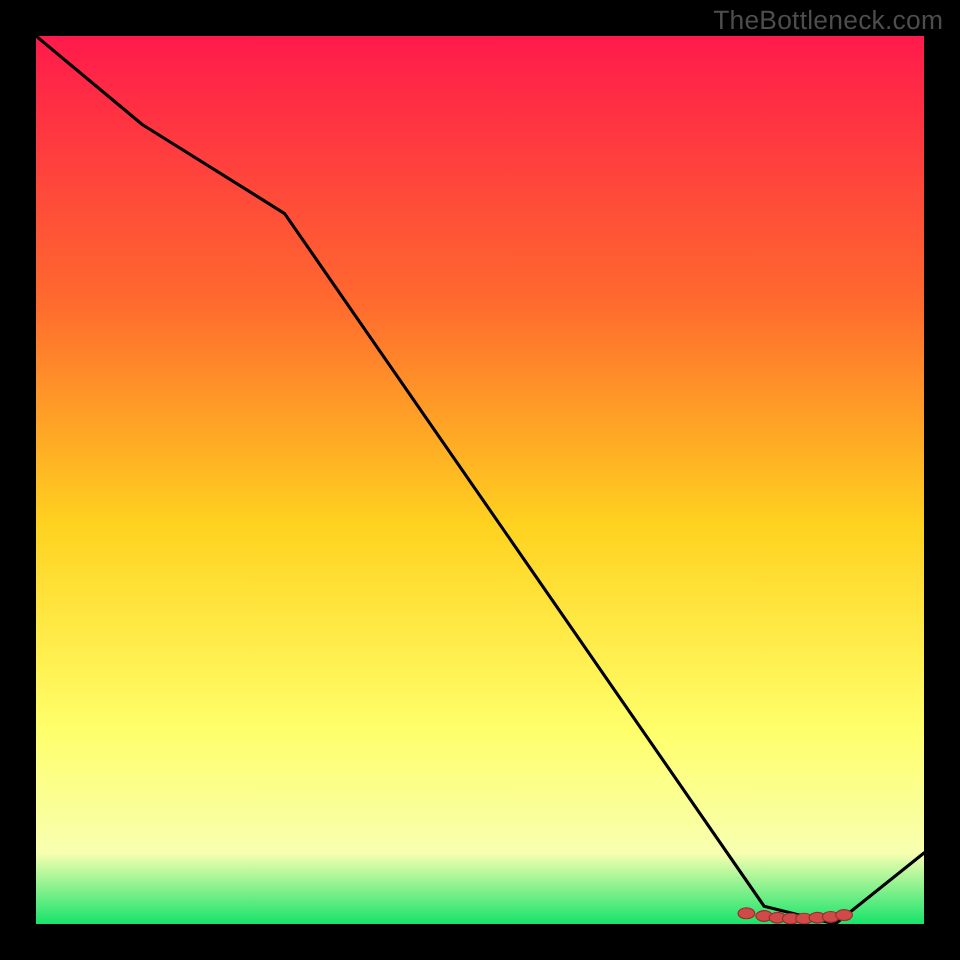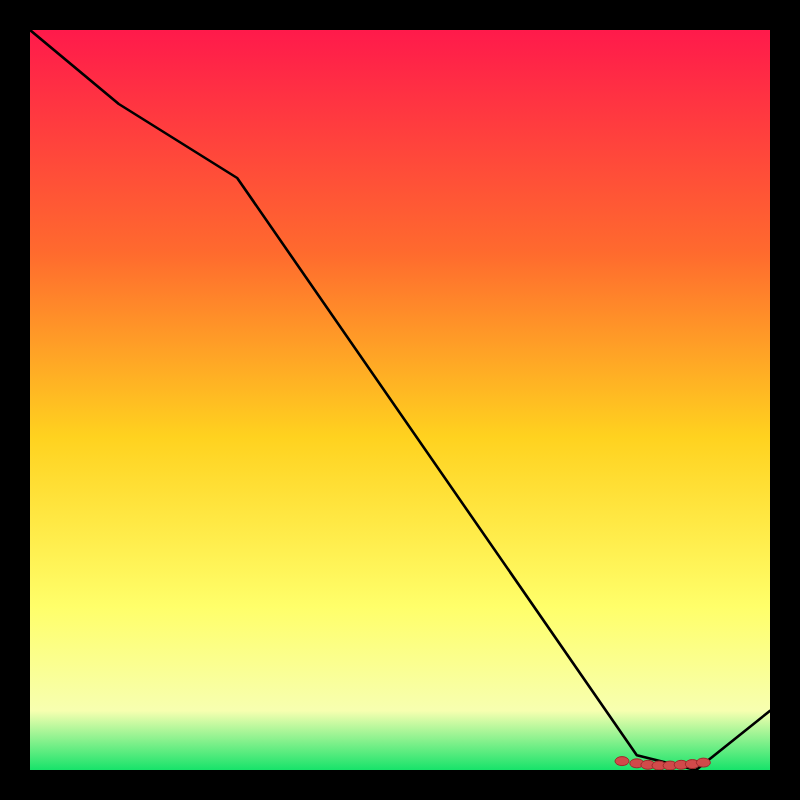--- a/index.html
+++ b/index.html
@@ -38,20 +38,21 @@
     position: absolute;
     left: 0;
     top: 0;
   }
 </style>
 </head>
 <body>
 
 <div class="frame">
 
+  <div class="watermark">TheBottleneck.com</div>
 
   <div class="plot-area">
 
     <svg class="svg-bg" width="740" height="740" viewBox="0 0 740 740">
       <defs>
         <linearGradient id="bgGrad" x1="0" y1="0" x2="0" y2="1">
           <stop id="g0" offset="0%" stop-color="#ff1a4b"></stop>
           <stop id="g1" offset="30%" stop-color="#ff6a2e"></stop>
           <stop id="g2" offset="55%" stop-color="#ffd21f"></stop>
           <stop id="g3" offset="78%" stop-color="#ffff6a"></stop>

